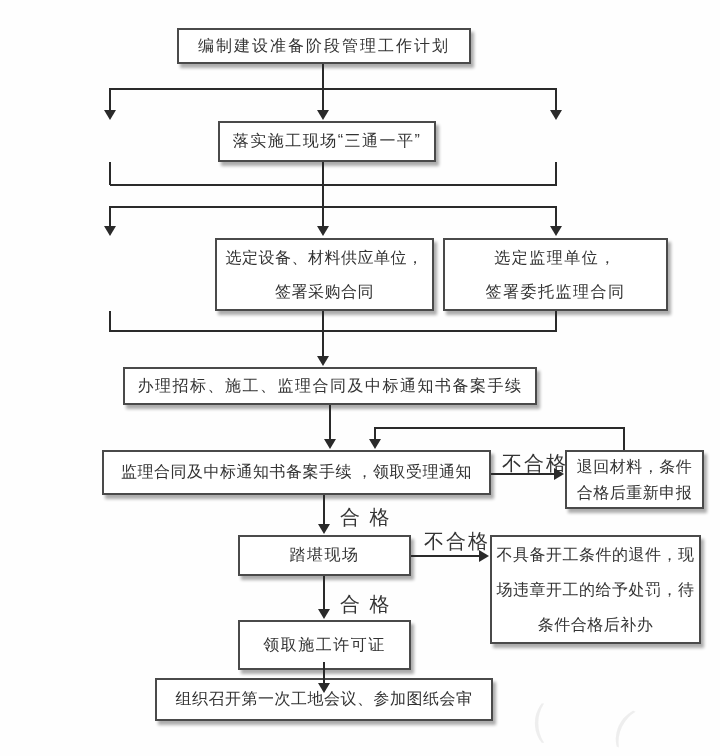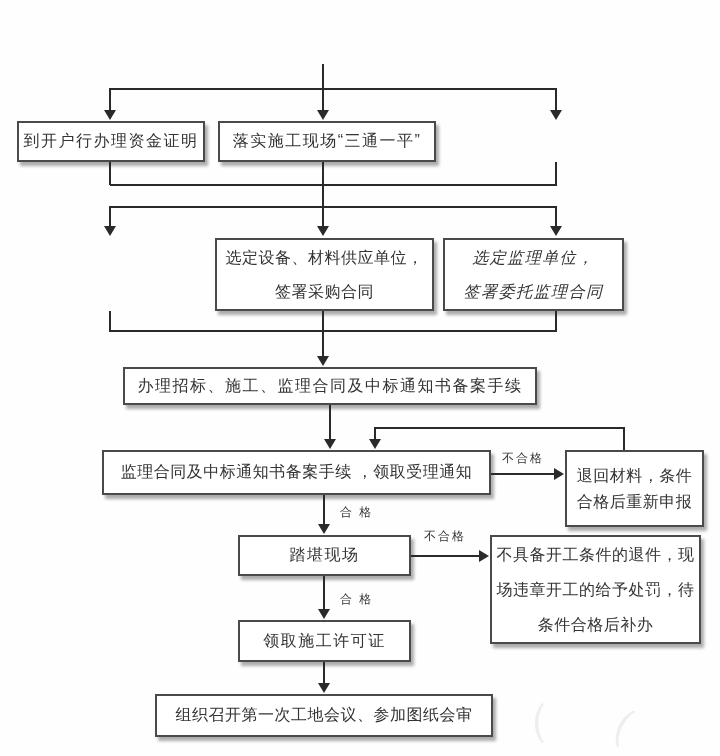--- a/index.html
+++ b/index.html
@@ -9,59 +9,59 @@
   }
   .node{
     position:absolute;background:#ffffff;border:2px solid #4a4a4a;
     box-shadow:3px 4px 3px rgba(0,0,0,0.32);
     display:flex;align-items:center;justify-content:center;text-align:center;
     font-size:16px;letter-spacing:1.5px;color:#333;
     white-space:pre-line;box-sizing:border-box;padding:2px;
   }
   .two-line{line-height:34px;}
   .three-line{line-height:35px;letter-spacing:0.5px;}
-  .tight{letter-spacing:0.5px;}
+  .tight{letter-spacing:0.5px;font-family:Liberation Serif, serif;}
   .vline{position:absolute;width:2px;background:#2a2a2a;}
   .hline{position:absolute;height:2px;background:#2a2a2a;}
   .arr-d{position:absolute;width:0;height:0;border-left:6px solid transparent;border-right:6px solid transparent;border-top:10px solid #2a2a2a;}
   .arr-r{position:absolute;width:0;height:0;border-top:6px solid transparent;border-bottom:6px solid transparent;border-left:10px solid #2a2a2a;}
-  .lbl{position:absolute;font-size:12px;letter-spacing:2px;color:#333;background:transparent;}
+  .lbl{position:absolute;font-size:20px;letter-spacing:2px;color:#333;background:transparent;}
   .watermark{position:absolute;left:505px;top:688px;width:160px;height:64px;color:#e2e2e2;font-size:46px;opacity:0.55;display:flex;gap:40px;align-items:center;}
   .watermark span:last-child{transform:rotate(25deg);}
 </style>
 </head>
 <body>
 
 <div id="stage">
 
+  <div class="node" style="left:177px;top:28px;width:294px;height:36px;letter-spacing:2px;">编制建设准备阶段管理工作计划</div>
 
-  <div class="node" style="left:17px;top:121px;width:188px;height:41px;">到开户行办理资金证明</div>
   <div class="node" style="left:218px;top:121px;width:218px;height:41px;">落实施工现场“三通一平”</div>
 
   <div class="node two-line tight" style="left:215px;top:238px;width:219px;height:73px;">选定设备、材料供应单位，
 签署采购合同</div>
-  <div class="node two-line" style="left:443px;top:238px;width:181px;height:73px;font-style:italic;">选定监理单位，
+  <div class="node two-line" style="left:443px;top:238px;width:225px;height:73px;">选定监理单位，
 签署委托监理合同</div>
 
   <div class="node" style="left:123px;top:367px;width:414px;height:38px;">办理招标、施工、监理合同及中标通知书备案手续</div>
 
   <div class="node tight" style="left:102px;top:450px;width:389px;height:45px;">监理合同及中标通知书备案手续 ，领取受理通知</div>
 
-  <div class="node tight" style="left:565px;top:450px;width:139px;height:77px;line-height:26px;">退回材料，条件
+  <div class="node tight" style="left:565px;top:450px;width:139px;height:59px;line-height:26px;">退回材料，条件
 合格后重新申报</div>
 
   <div class="node" style="left:238px;top:535px;width:173px;height:41px;">踏堪现场</div>
 
   <div class="node three-line" style="left:490px;top:535px;width:211px;height:109px;">不具备开工条件的退件，现
 场违章开工的给予处罚，待
 条件合格后补办</div>
 
-  <div class="node" style="left:238px;top:620px;width:173px;height:42px;">领取施工许可证</div>
+  <div class="node" style="left:238px;top:620px;width:173px;height:50px;">领取施工许可证</div>
 
-  <div class="node tight" style="left:155px;top:694px;width:338px;height:43px;">组织召开第一次工地会议、参加图纸会审</div>
+  <div class="node tight" style="left:155px;top:678px;width:338px;height:43px;">组织召开第一次工地会议、参加图纸会审</div>
 
   <div class="lbl" style="left:502px;top:450px;">不合格</div>
   <div class="lbl" style="left:340px;top:504px;">合 格</div>
   <div class="lbl" style="left:424px;top:528px;">不合格</div>
   <div class="lbl" style="left:340px;top:591px;">合 格</div>
 
   <div class="vline" style="left:322px;top:64px;height:25px;"></div>
   <div class="hline" style="left:110px;top:88px;width:447px;"></div>
   <div class="vline" style="left:109px;top:88px;height:24px;"></div>
   <div class="arr-d" style="left:104px;top:110px;"></div>

